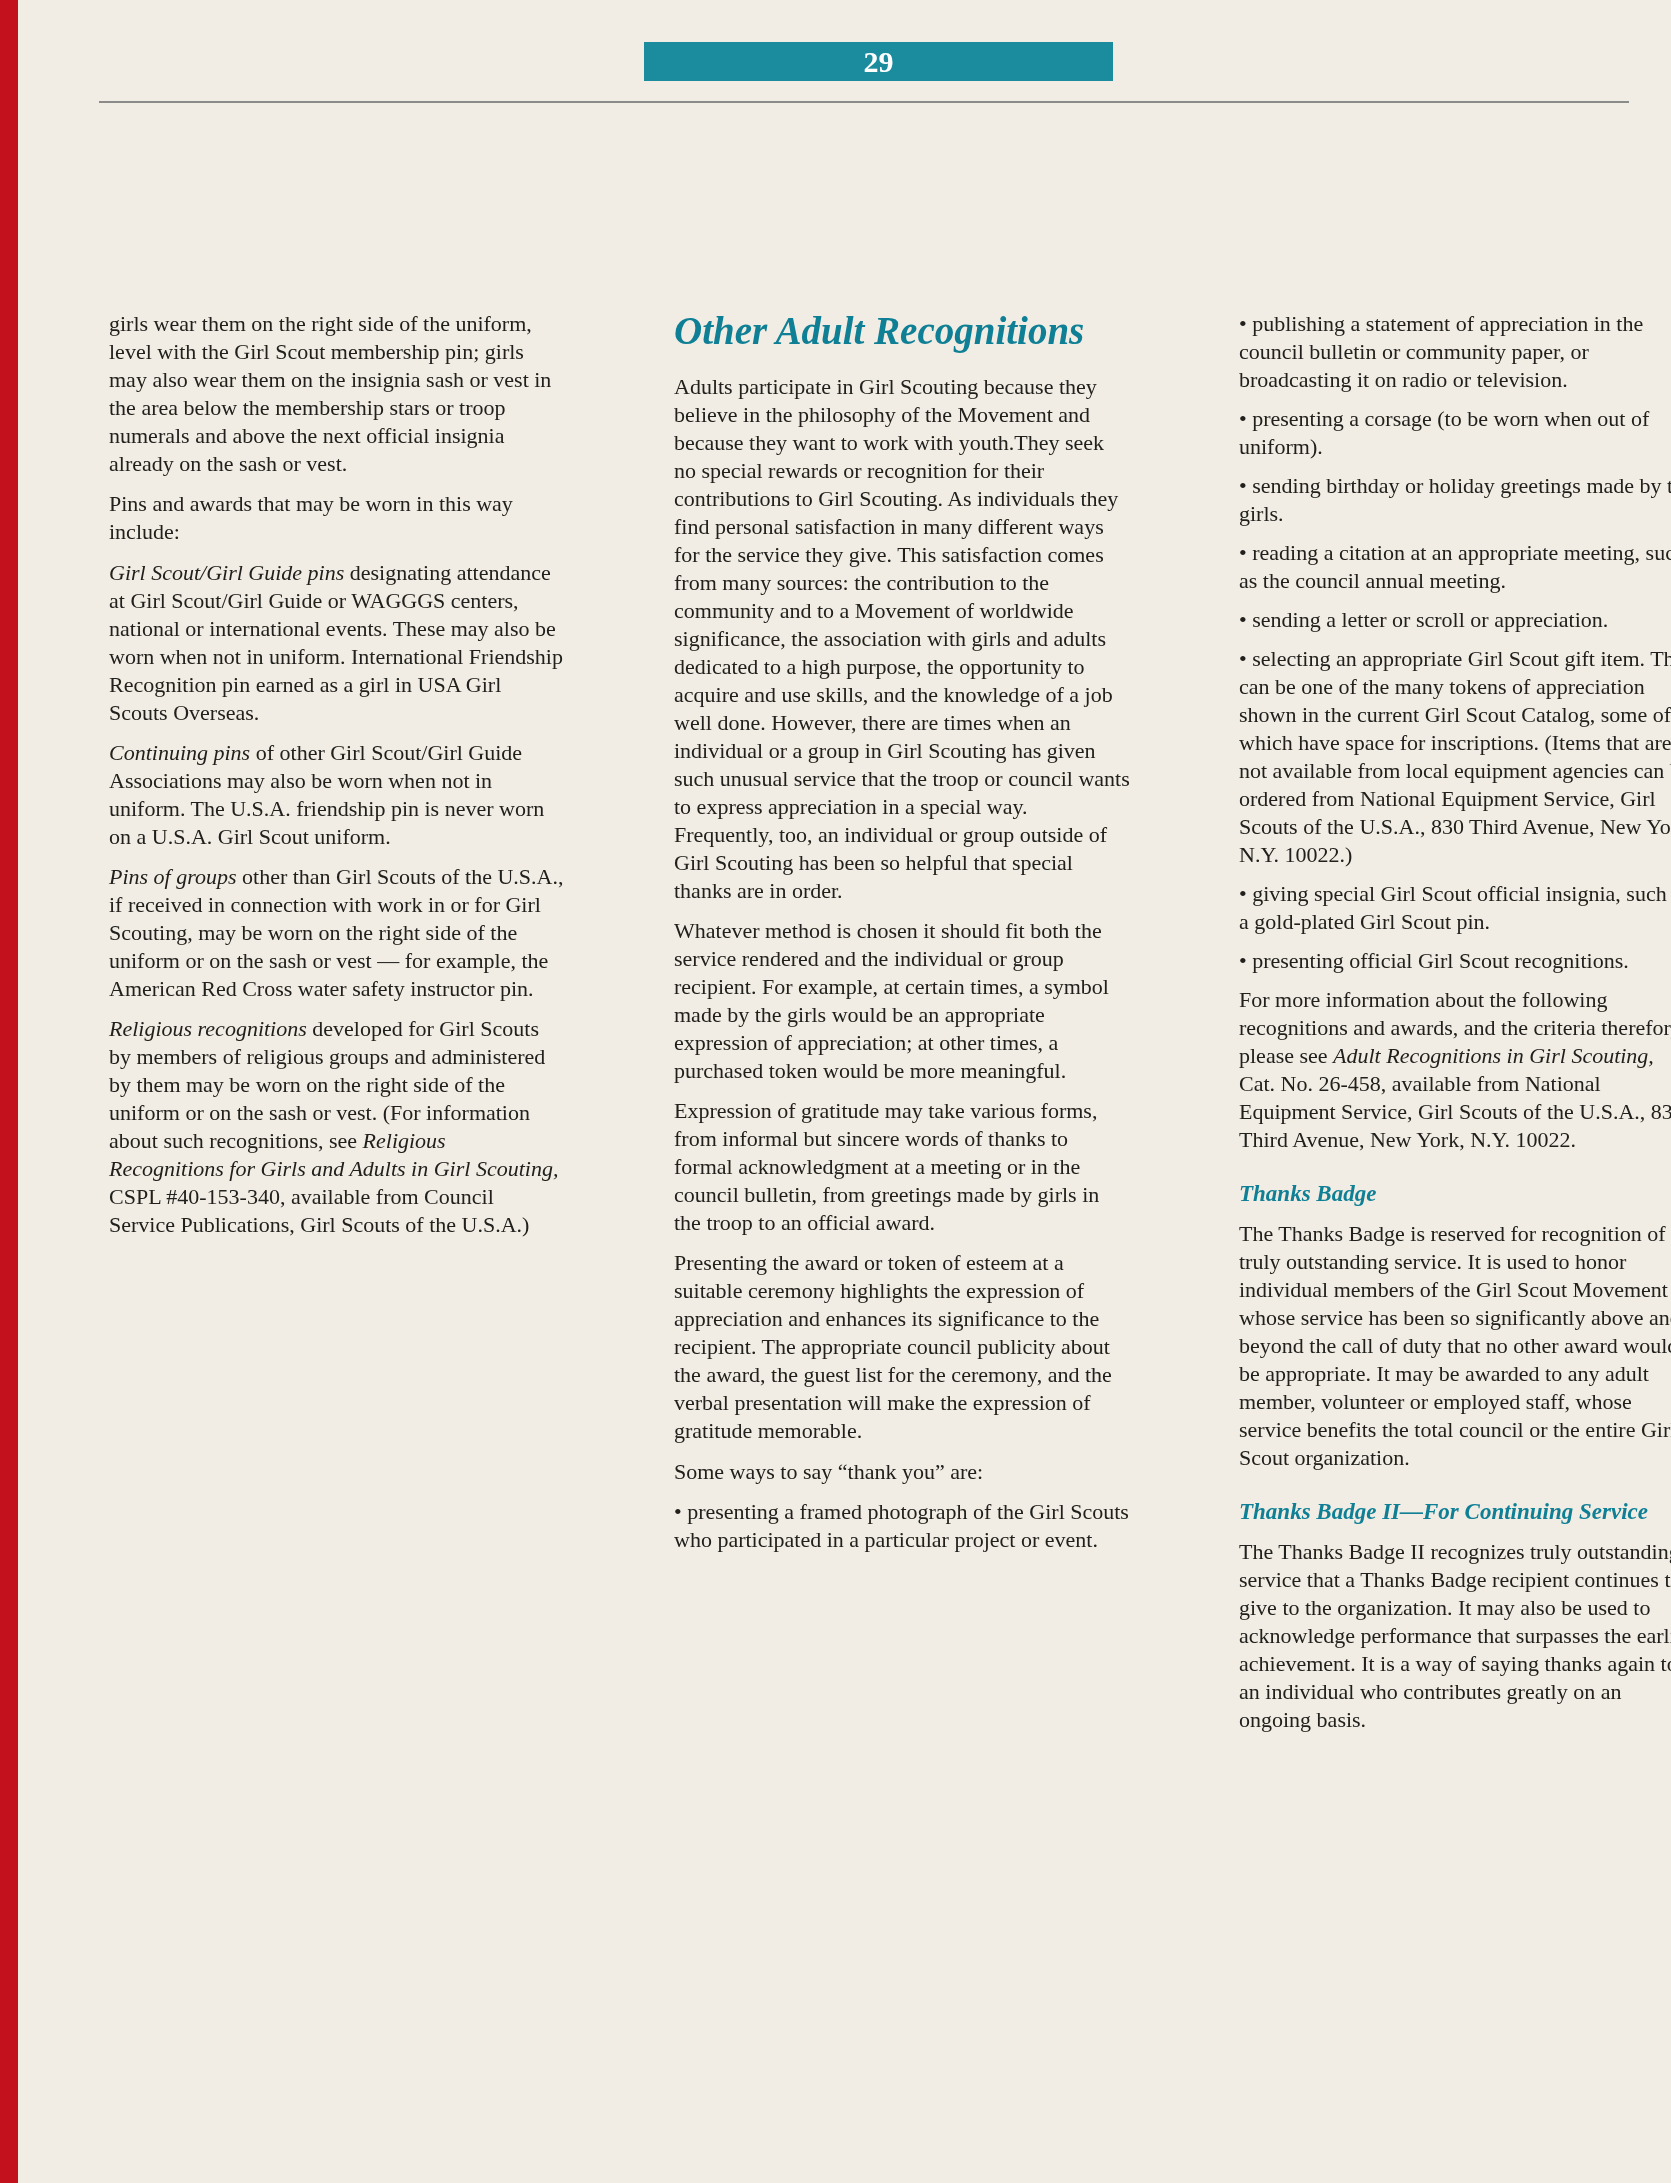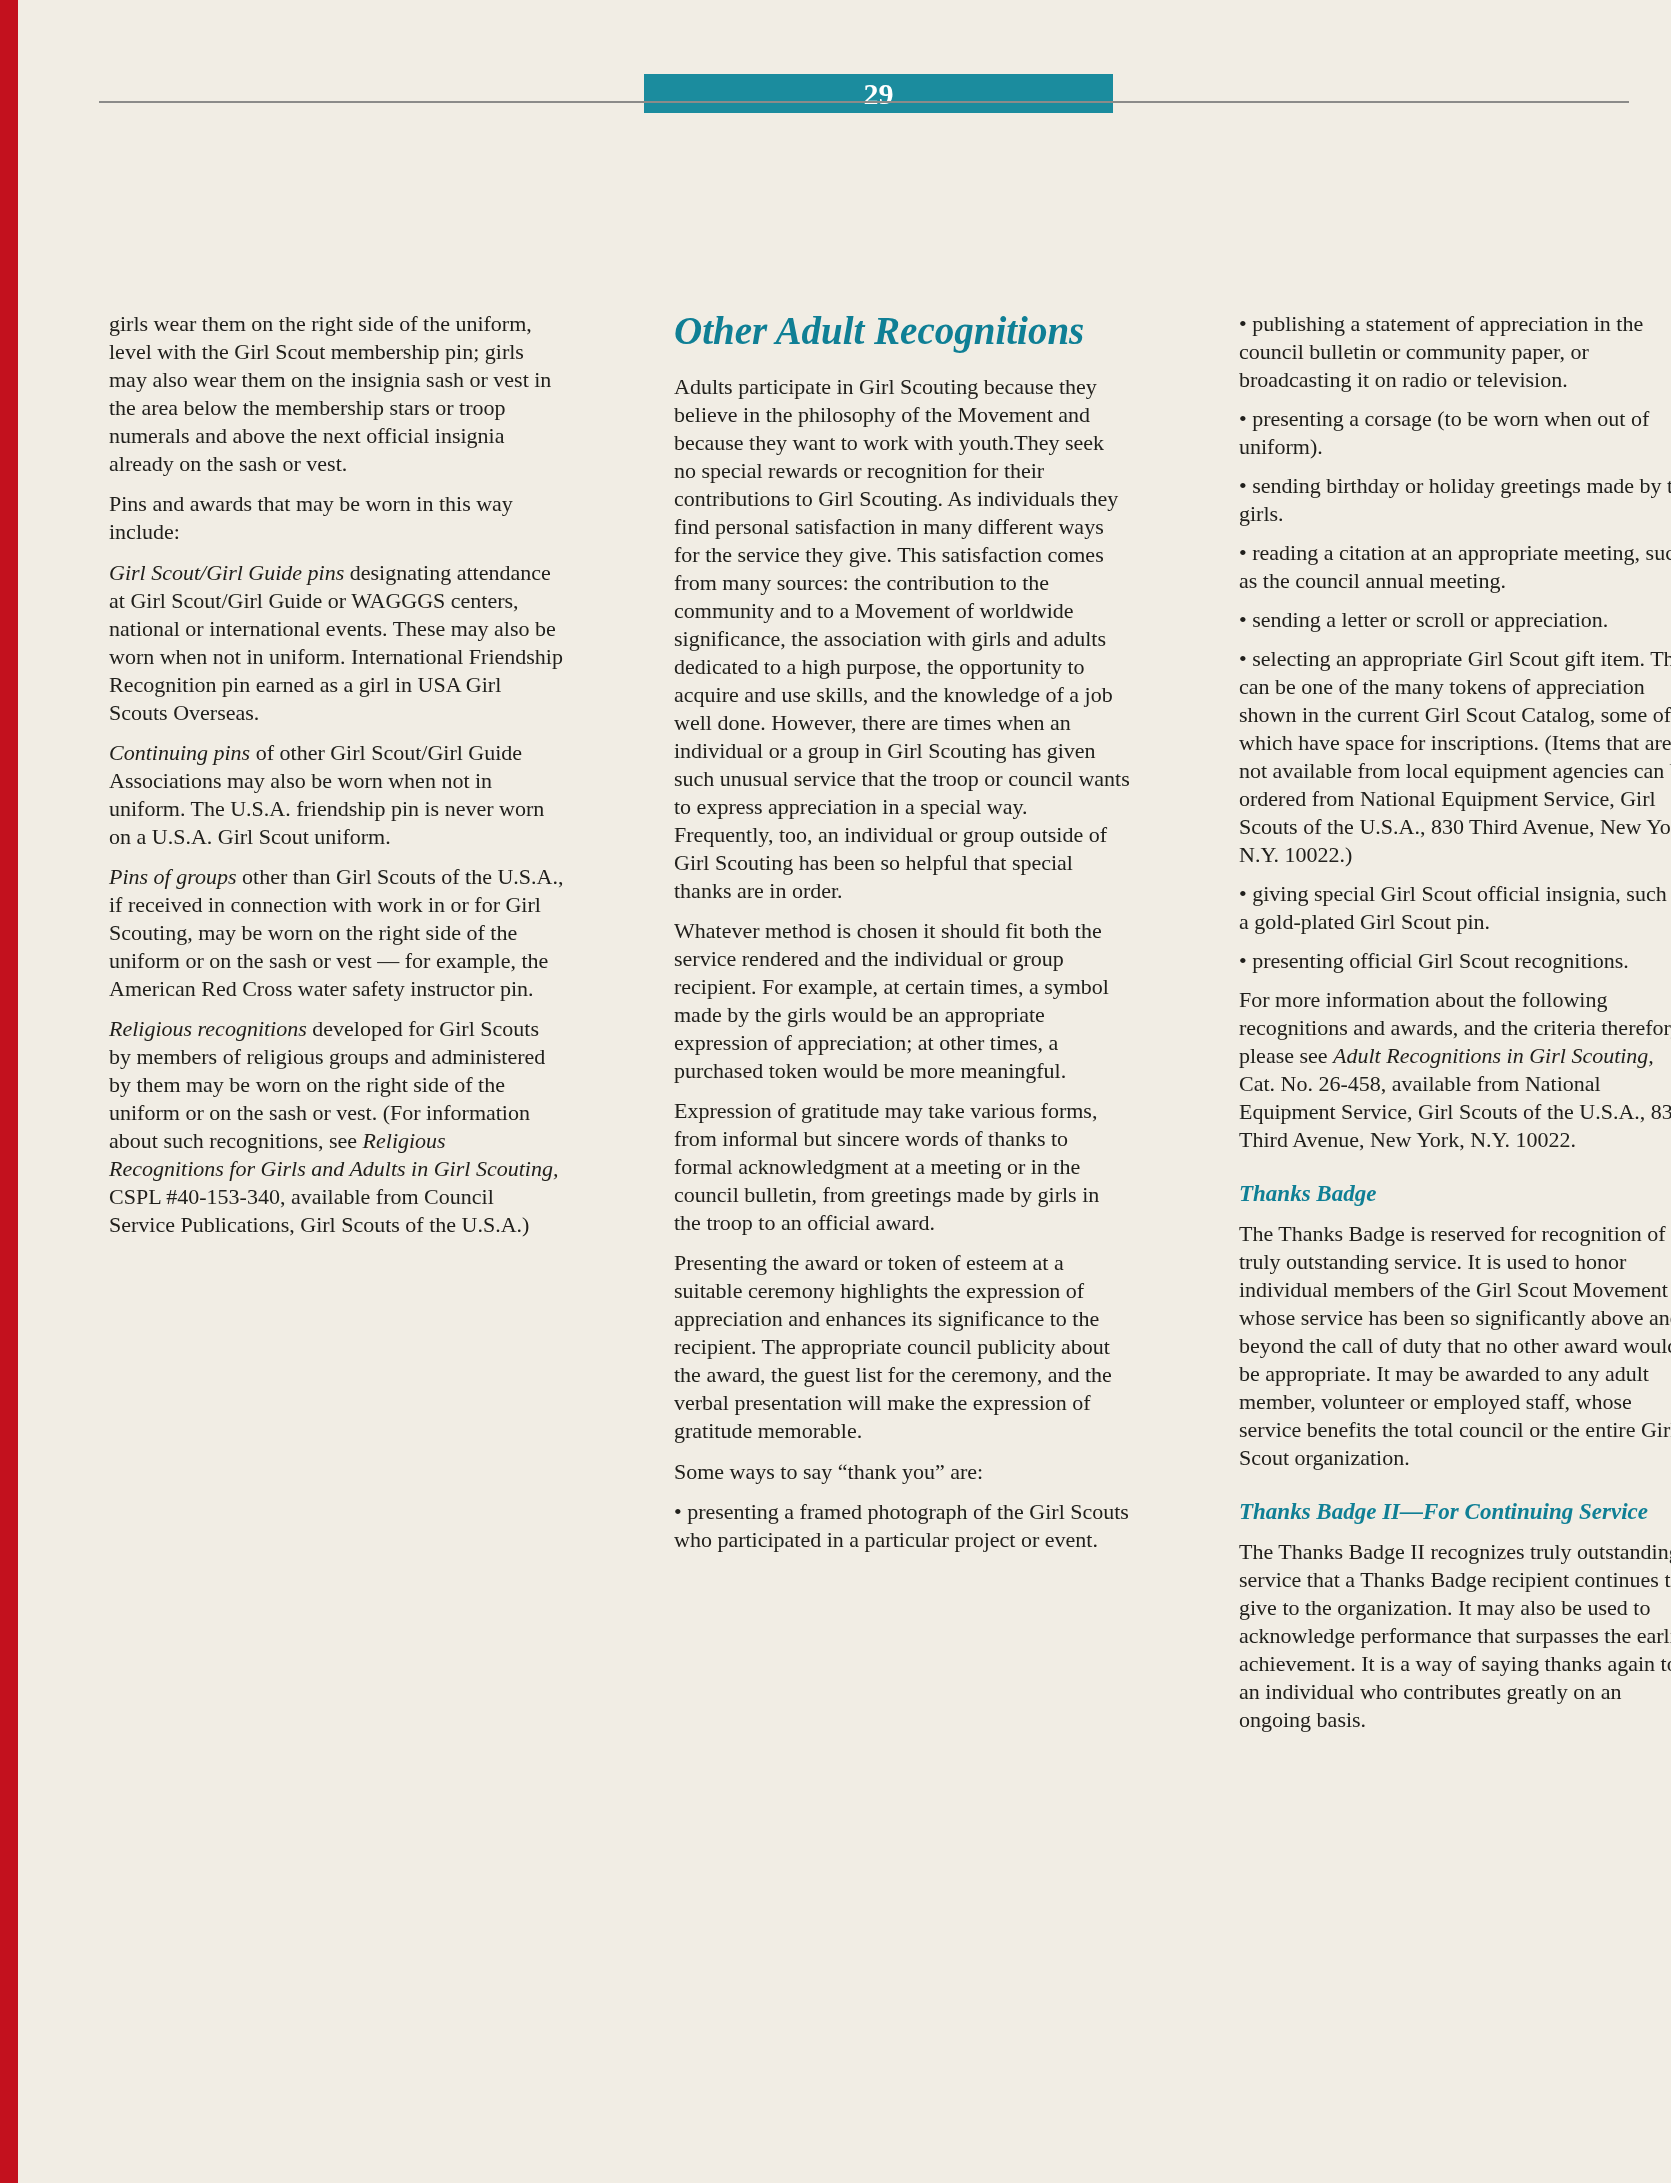--- a/index.html
+++ b/index.html
@@ -19,21 +19,21 @@
     color:var(--ink);
     overflow:hidden;
   }
   .red-stripe{
     position:absolute;left:0;top:0;width:17.7px;height:2183px;
     background:var(--stripe_red);
   }
   .page-number-bar{
     position:absolute;left:644px;top:42px;width:469px;height:39px;
     background:var(--accent_teal);
-    display:flex;align-items:center;justify-content:center;margin-top:32px;
+    display:flex;align-items:center;justify-content:center;
   }
   .page-number{
     color:#ffffff;font-size:30px;font-weight:bold;line-height:1;
   }
   .header-rule{
     position:absolute;left:99px;top:101px;width:1530px;height:2px;
     background:var(--rule_gray);
   }
   .columns{
     position:absolute;left:109px;top:310px;width:1519px;

